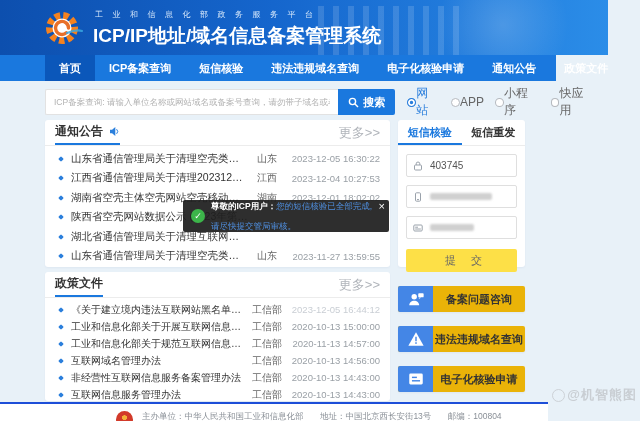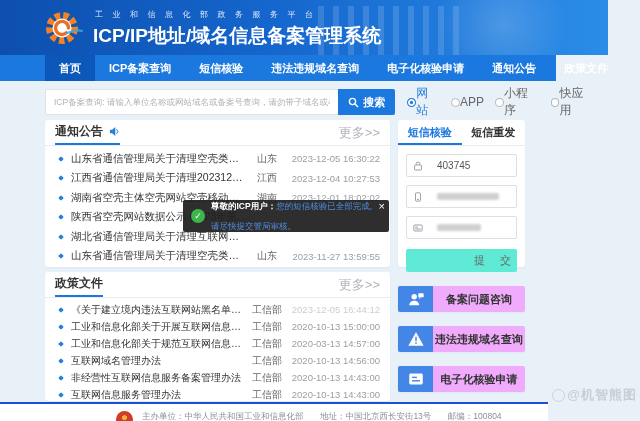--- a/index.html
+++ b/index.html
@@ -49,28 +49,28 @@
   .n-title{flex:1;font-size:10.5px;color:#333;white-space:nowrap;overflow:hidden;text-overflow:ellipsis}
   #policies .n-title{font-size:10px}
   .n-region{width:38px;flex:none;font-size:10px;color:#666;text-align:center}
   .n-date{width:94px;flex:none;font-size:9.5px;color:#9aa0a6;text-align:right}
   .n-row.muted .n-date{color:#c9ced4}
   
   .tabs{display:flex;height:25px;border-bottom:1px solid #ececec}
   .tab{flex:1;text-align:center;line-height:24px;font-size:11px;font-weight:bold;color:#333;cursor:pointer}
   .tab.active{color:#1a78de;border-bottom:2px solid #1a78de}
   .field{margin:8px 8px 0 8px;height:21px;border:1px solid #dfdfdf;border-radius:2px;
-         display:flex;align-items:center;gap:14px;padding:0 6px;background:#fff}
+         display:flex;align-items:center;gap:7px;padding:0 6px;background:#fff}
   .field .val{font-size:10px;color:#555}
   .maskbar{width:62px;height:7px;background:#d0d0d0;border-radius:2px;filter:blur(1px)}
   .maskbar.short{width:44px}
-  .submit{margin:10px 8px 0 8px;height:23px;background:#5eead4;color:#666;font-size:11px;
-          letter-spacing:6px;text-align:right;line-height:23px;border-radius:2px;cursor:pointer;padding-left:10px}
-  
-  .qa{position:absolute;left:398px;width:127px;height:26px;background:#f0abfc;border-radius:2px;
+  .submit{margin:10px 8px 0 8px;height:23px;background:#fde047;color:#666;font-size:11px;
+          letter-spacing:6px;text-align:center;line-height:23px;border-radius:2px;cursor:pointer;padding-left:10px}
+  
+  .qa{position:absolute;left:398px;width:127px;height:26px;background:#eab308;border-radius:2px;
       display:flex;align-items:stretch;cursor:pointer;box-shadow:0 1px 2px rgba(30,60,110,.05)}
   .qa-icon{width:35px;flex:none;background:#4486e6;display:flex;align-items:center;justify-content:center;border-radius:2px 0 0 2px}
   .qa-label{flex:1;display:flex;align-items:center;justify-content:center;font-size:11px;font-weight:bold;color:#333}
   
   .toast{position:absolute;left:183px;top:200px;width:206px;height:32px;background:rgba(30,30,30,.93);
          border-radius:2px;display:flex;align-items:center;padding:0 10px 0 8px;box-sizing:border-box;gap:6px;z-index:50}
   .check{width:14px;height:14px;border-radius:50%;background:#3cb54a;color:#fff;font-size:9px;
          display:flex;align-items:center;justify-content:center;flex:none}
   .t-text{font-size:8.5px;line-height:20px}
   .t-prefix{color:#fff;font-weight:bold}
@@ -233,21 +233,21 @@
         <i class="bullet"></i>
         <span class="n-title">工业和信息化部关于开展互联网信息服务备案用户真实身份信息电</span>
         <span class="n-region">工信部</span>
         <span class="n-date">2020-10-13 15:00:00</span>
       </div>
 
       <div class="n-row">
         <i class="bullet"></i>
         <span class="n-title">工业和信息化部关于规范互联网信息服务使用域名的通知</span>
         <span class="n-region">工信部</span>
-        <span class="n-date">2020-03-13 14:57:00</span>
+        <span class="n-date">2020-11-13 14:57:00</span>
       </div>
 
       <div class="n-row">
         <i class="bullet"></i>
         <span class="n-title">互联网域名管理办法</span>
         <span class="n-region">工信部</span>
         <span class="n-date">2020-10-13 14:56:00</span>
       </div>
 
       <div class="n-row">

